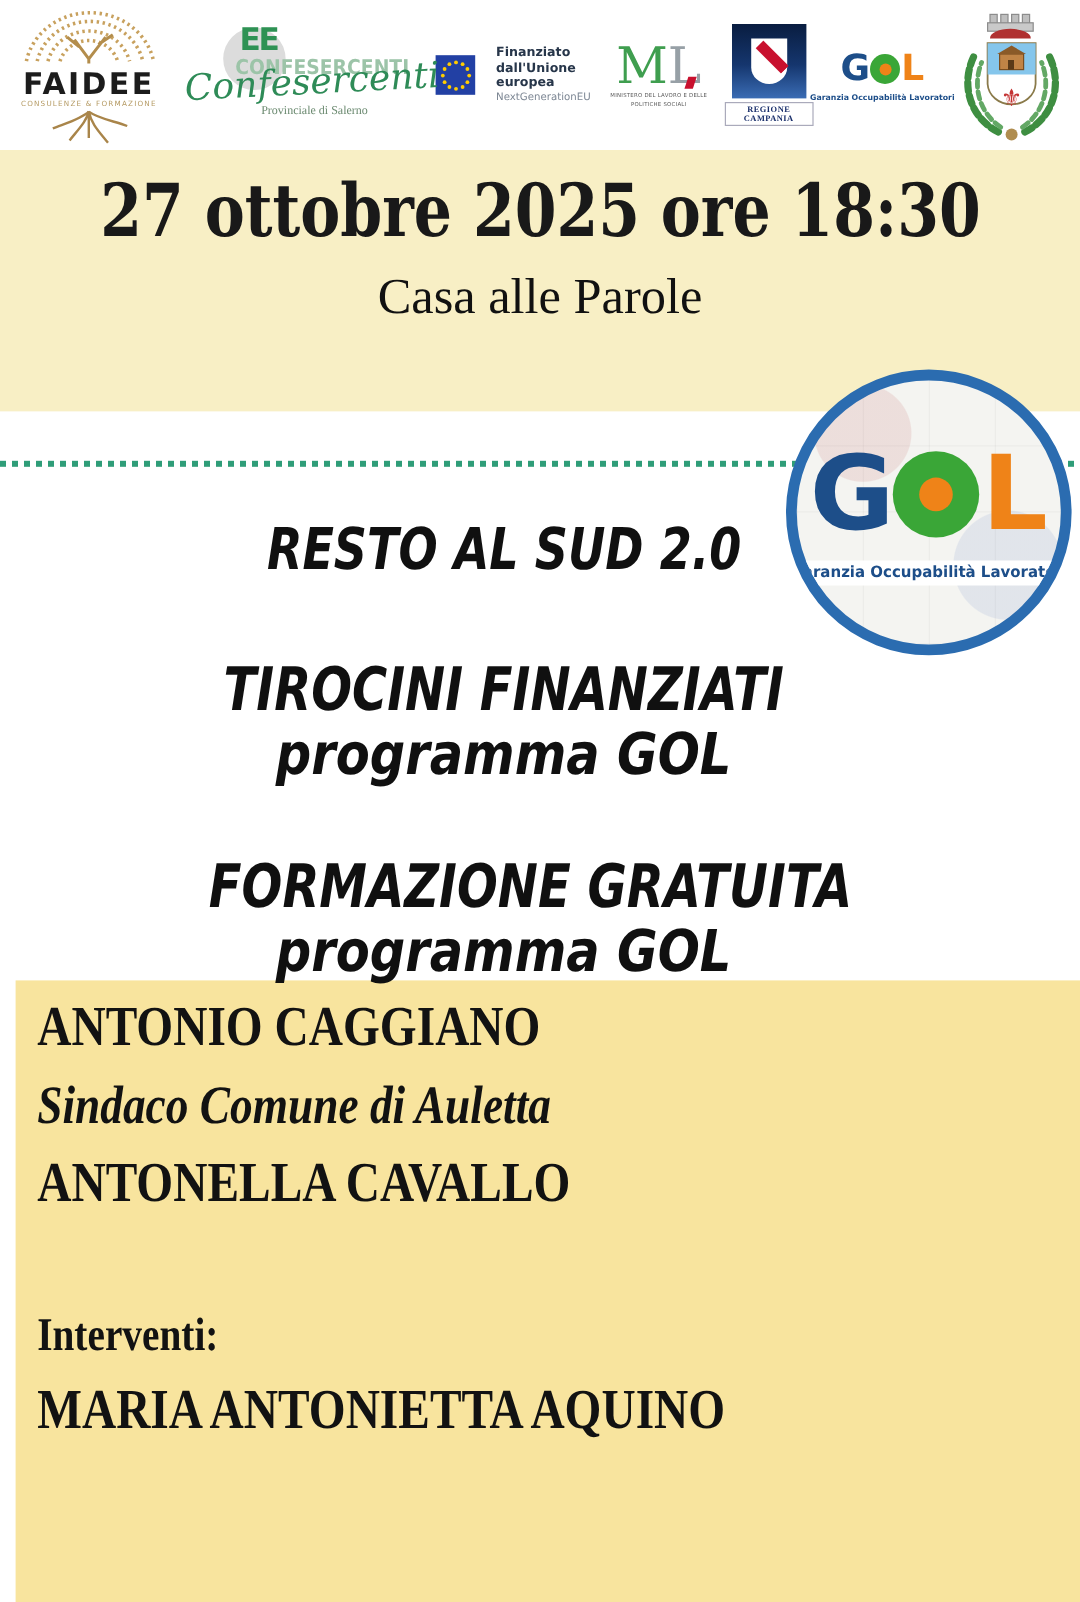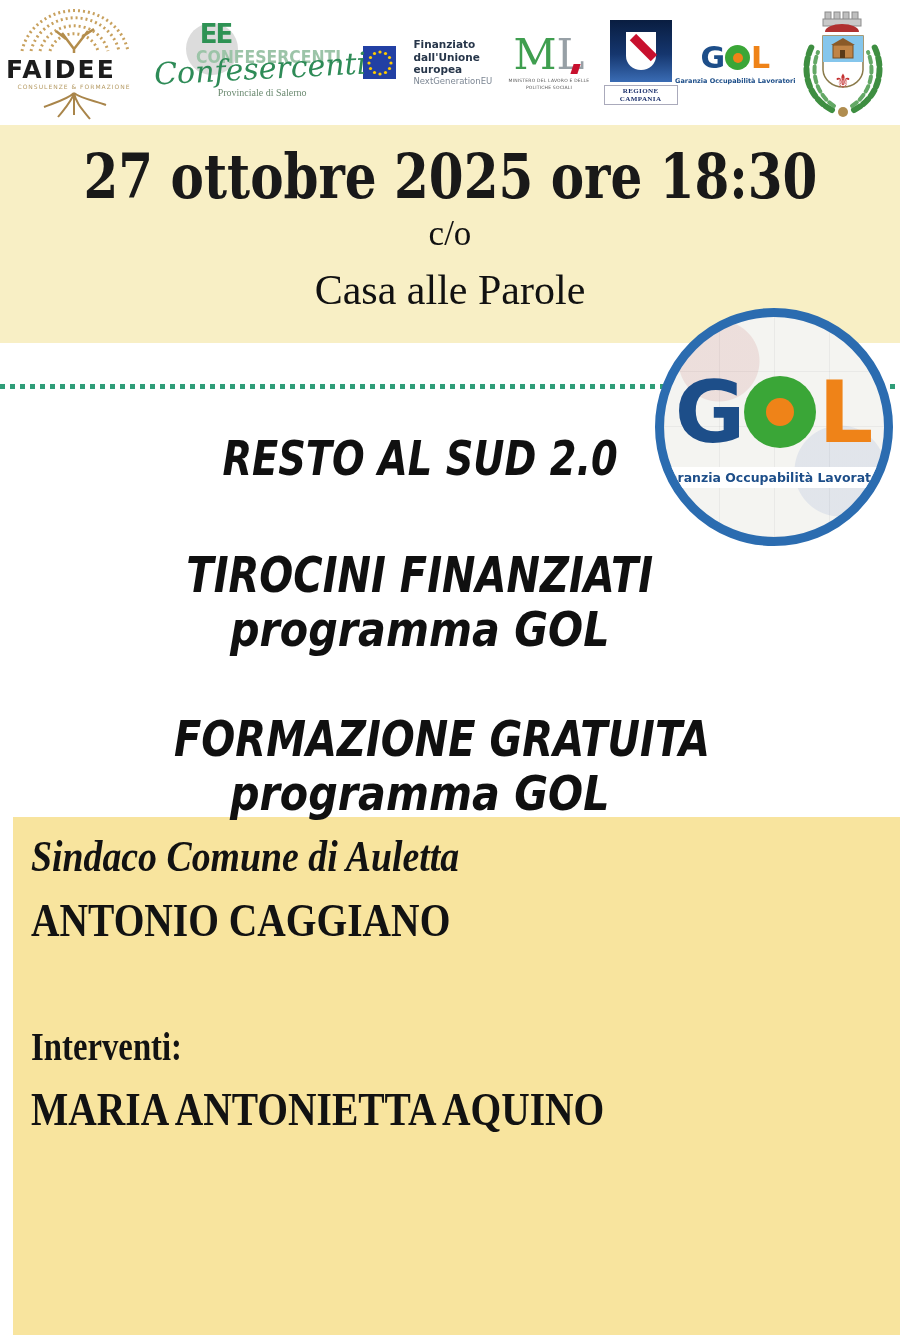--- a/index.html
+++ b/index.html
@@ -8,21 +8,21 @@
   #poster { position:relative; width:900px; height:1335px; background:#ffffff; overflow:hidden; }
 
   
   .logo-strip { position:absolute; top:0; left:0; width:900px; height:125px; background:#ffffff;
                 display:flex; align-items:center; justify-content:space-between; padding:0 6px; }
   .logo { flex:0 0 auto; display:flex; flex-direction:column; align-items:center; justify-content:center; }
 
   
   .faidee { position:relative; width:136px; height:120px; }
   .faidee svg { position:absolute; top:0; left:0; }
-  .faidee .fname { position:absolute; top:52px; width:100%; 
+  .faidee .fname { position:absolute; top:52px; width:100%; text-align:center;
                    font-family:"DejaVu Sans", sans-serif; font-weight:bold; font-size:25px;
                    letter-spacing:2px; color:#1c1c1c; }
   .faidee .fsub  { position:absolute; top:80px; width:100%; text-align:center;
                    font-family:"DejaVu Sans", sans-serif; font-size:6px; letter-spacing:1px; color:#b59a63; }
 
   
   .conf { position:relative; width:202px; height:92px; }
   .conf .blob { position:absolute; left:34px; top:6px; width:52px; height:52px; border-radius:50%; background:#dcdcdc; }
   .conf .ee   { position:absolute; left:48px; top:2px; font-family:"DejaVu Sans", sans-serif;
                 font-weight:bold; font-size:26px; letter-spacing:-2px; color:#2e9254; }
@@ -246,21 +246,20 @@
 
         <text x="51" y="86" text-anchor="middle" font-size="20" fill="#c43333">⚜</text>
 
         <circle cx="51" cy="110" r="5" fill="#b08d4f"></circle>
       </svg>
     </div>
   </div>
 
   <div class="date-band">
     <div class="date-line"><span>27 ottobre 2025 ore 18:30</span></div>
-    <div class="co-line">c/o</div>
     <div class="venue-line">Casa alle Parole</div>
   </div>
 
   <div class="middle">
     <div class="dotline"></div>
 
     <div class="gol-badge">
       <div class="row">
         <span class="g">G</span>
         <span class="o">
@@ -272,20 +271,21 @@
     </div>
 
     <div class="title t-resto"><span>RESTO AL SUD 2.0</span></div>
     <div class="title t-tirocini"><span>TIROCINI FINANZIATI</span></div>
     <div class="title t-prog1"><span>programma GOL</span></div>
     <div class="title t-formazione"><span>FORMAZIONE GRATUITA</span></div>
     <div class="title t-prog2"><span>programma GOL</span></div>
   </div>
 
   <div class="by-box">
+    <div class="line name"><span>ANTONIO CAGGIANO</span></div>
     <div class="line role"><span>Sindaco Comune di Auletta</span></div>
-    <div class="line name"><span>ANTONIO CAGGIANO</span></div>
+    <div class="line name"><span>ANTONELLA CAVALLO</span></div>
     <div class="line lbl interventi"><span>Interventi:</span></div>
     <div class="line name"><span>MARIA ANTONIETTA AQUINO</span></div>
 
   </div>
 
 </div>
 
 </body></html>

